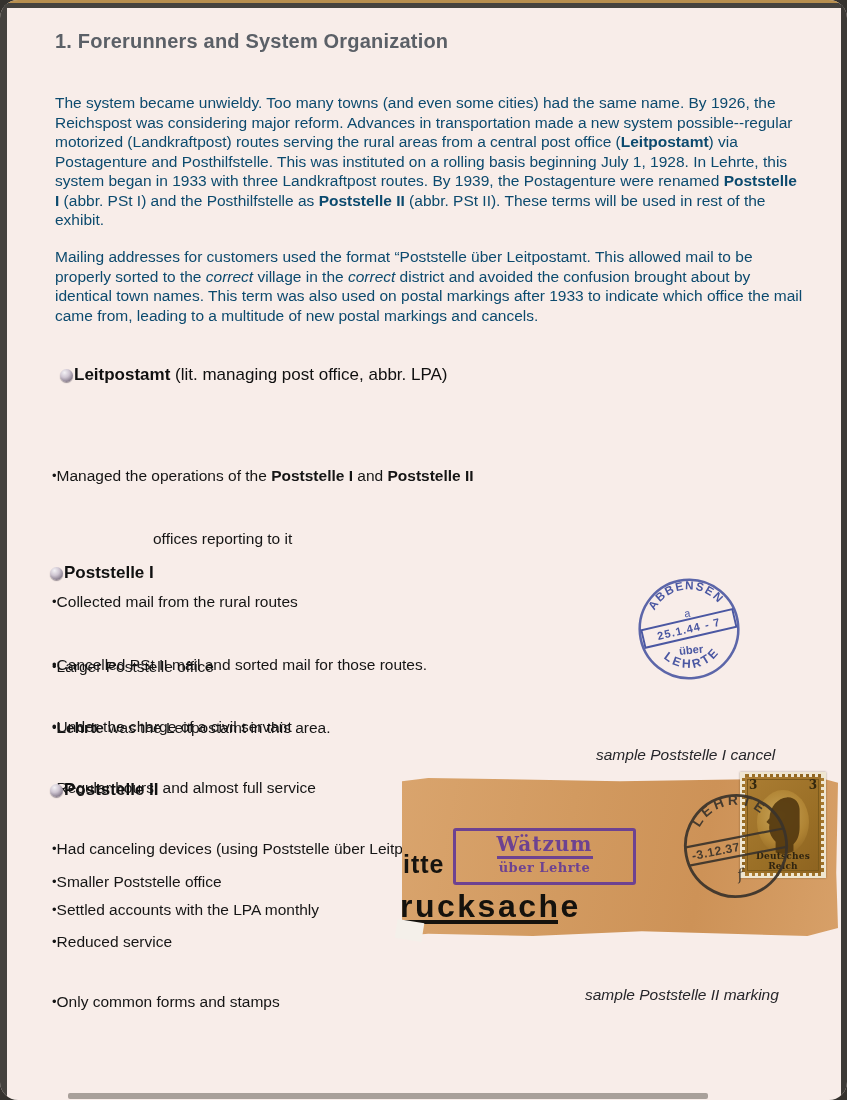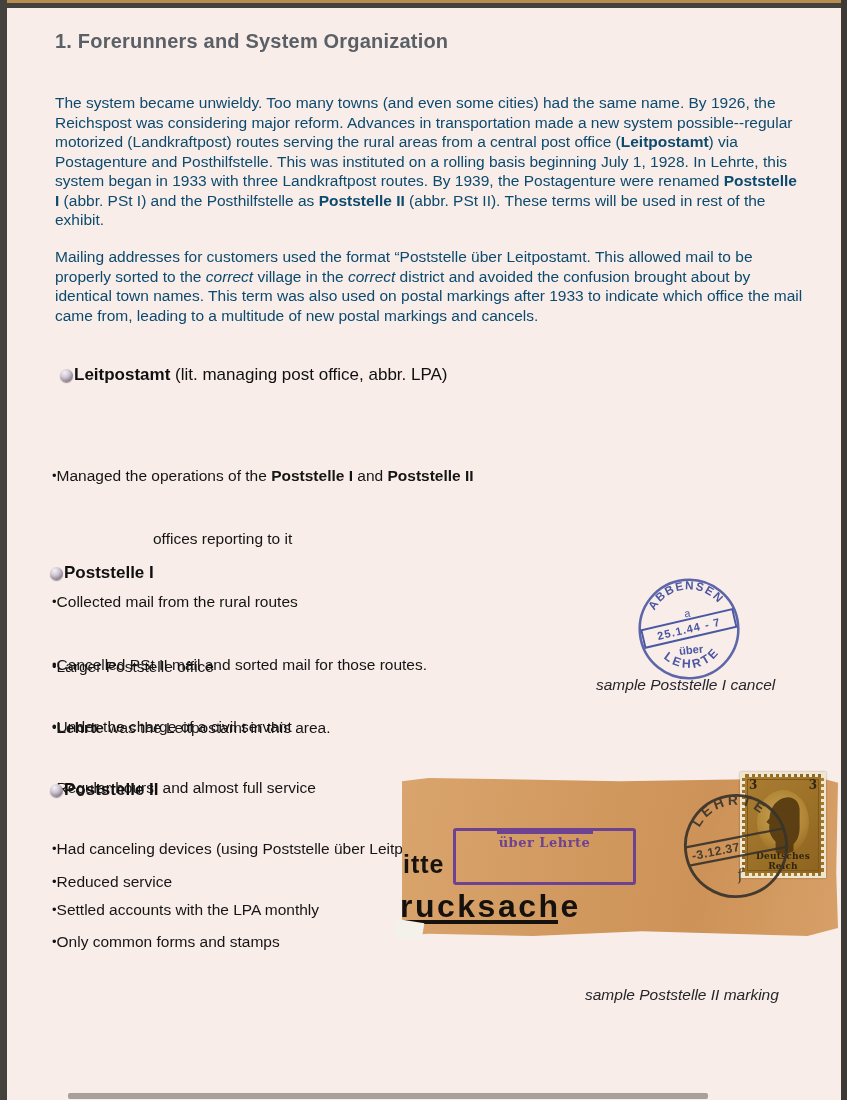--- a/index.html
+++ b/index.html
@@ -1,17 +1,17 @@
 <!DOCTYPE html>
 <html><head>
 <meta charset="utf-8">
 <style>
   html,body{margin:0;padding:0;background:#35322e;}
   .page{position:relative;width:847px;height:1100px;background:#f8ede9;overflow:hidden;
-        font-family:"Liberation Sans",sans-serif;color:#1a1a1a;}
+        font-family:"Liberation Sans",sans-serif;color:#1a1a1a;border-radius:18px;}
   .abs{position:absolute;}
   
   .edge-top-tan{left:0;top:0;width:847px;height:3px;background:#b78e4e;}
   .edge-top-dark{left:0;top:3px;width:847px;height:5px;background:#45423e;}
   .edge-left{left:0;top:0;width:7px;height:1100px;background:#45423e;}
   .edge-right{left:841px;top:0;width:6px;height:1100px;background:#3d3a36;}
   .edge-bottom{left:68px;top:1093px;width:640px;height:6px;background:#8d867f;opacity:.75;border-radius:2px;}
 
   .title{left:55px;top:30px;font-size:20px;font-weight:bold;color:#5b6067;letter-spacing:.2px;}
   .para{left:55px;width:748px;font-size:15.5px;line-height:19.5px;color:#0c4a6e;}
@@ -113,45 +113,47 @@
     <text font-size="11" font-weight="600" letter-spacing="1.4" fill="#4a57a2" font-family="Liberation Sans, sans-serif"><textPath href="#c1top" startOffset="50%" text-anchor="middle">ABBENSEN</textPath></text>
     <text x="50" y="38.5" font-size="10" text-anchor="middle" fill="#4a57a2">a</text>
     <g transform="rotate(-7 50 50)">
       <rect x="6" y="41" width="88" height="17" fill="#f8ede9" stroke="#4a57a2" stroke-width="1.8"></rect>
       <text x="50" y="53.5" font-size="10.5" font-weight="600" letter-spacing="1" text-anchor="middle" fill="#4a57a2">25.1.44 - 7</text>
     </g>
     <text x="50" y="73.5" font-size="10.5" font-weight="600" text-anchor="middle" fill="#4a57a2">über</text>
     <text font-size="11.5" font-weight="600" letter-spacing="2.4" fill="#4a57a2" font-family="Liberation Sans, sans-serif"><textPath href="#c1bot" startOffset="50%" text-anchor="middle">LEHRTE</textPath></text>
   </svg>
 
-  <div class="abs caption" style="left:596px;top:676px;">sample Poststelle I cancel</div>
+  <div class="abs caption" style="left:596px;top:746px;">sample Poststelle I cancel</div>
 
   <div class="abs sec" style="left:50px;top:780px;">
     <span class="ball"></span>
     <span class="txt"><b>Poststelle II</b><span></span></span>
   </div>
 
   <div class="abs list" style="left:52px;top:832px;line-height:20px;">
+    <div class="b"><span class="dot">•</span><span>Smaller Poststelle office</span></div>
     <div class="b"><span class="dot">•</span><span>Reduced service</span></div>
     <div class="b"><span class="dot">•</span><span>Only common forms and stamps</span></div>
     
     
     
     
     
     
     
     
   </div>
 
   <div class="abs wrapper">
     <div class="w-partial">itte</div>
     <div class="w-druck">rucksache</div>
     <div class="w-underline"></div>
     <div class="pbox">
+      <div class="l1">Wätzum</div>
       <div class="l1u"></div>
       <div class="l2">über Lehrte</div>
     </div>
   </div>
 
   <div class="abs shard"></div>
 
   <div class="abs stamp">
     <div class="stamp-face">
       <div class="inner-frame"></div>

